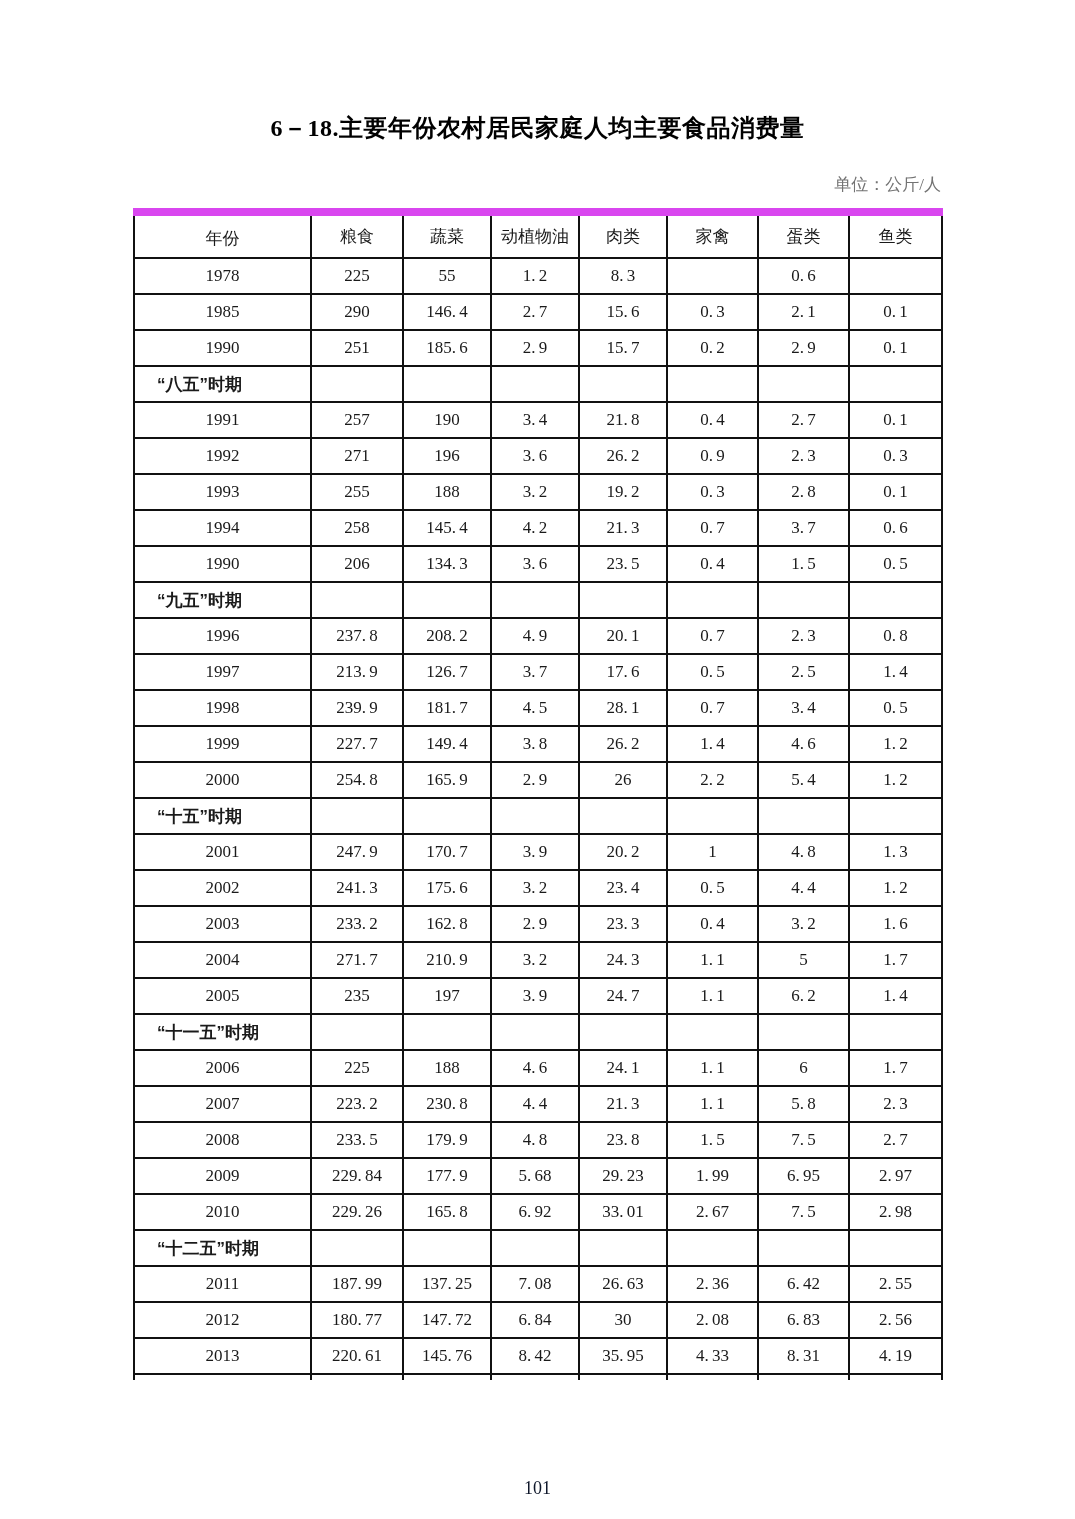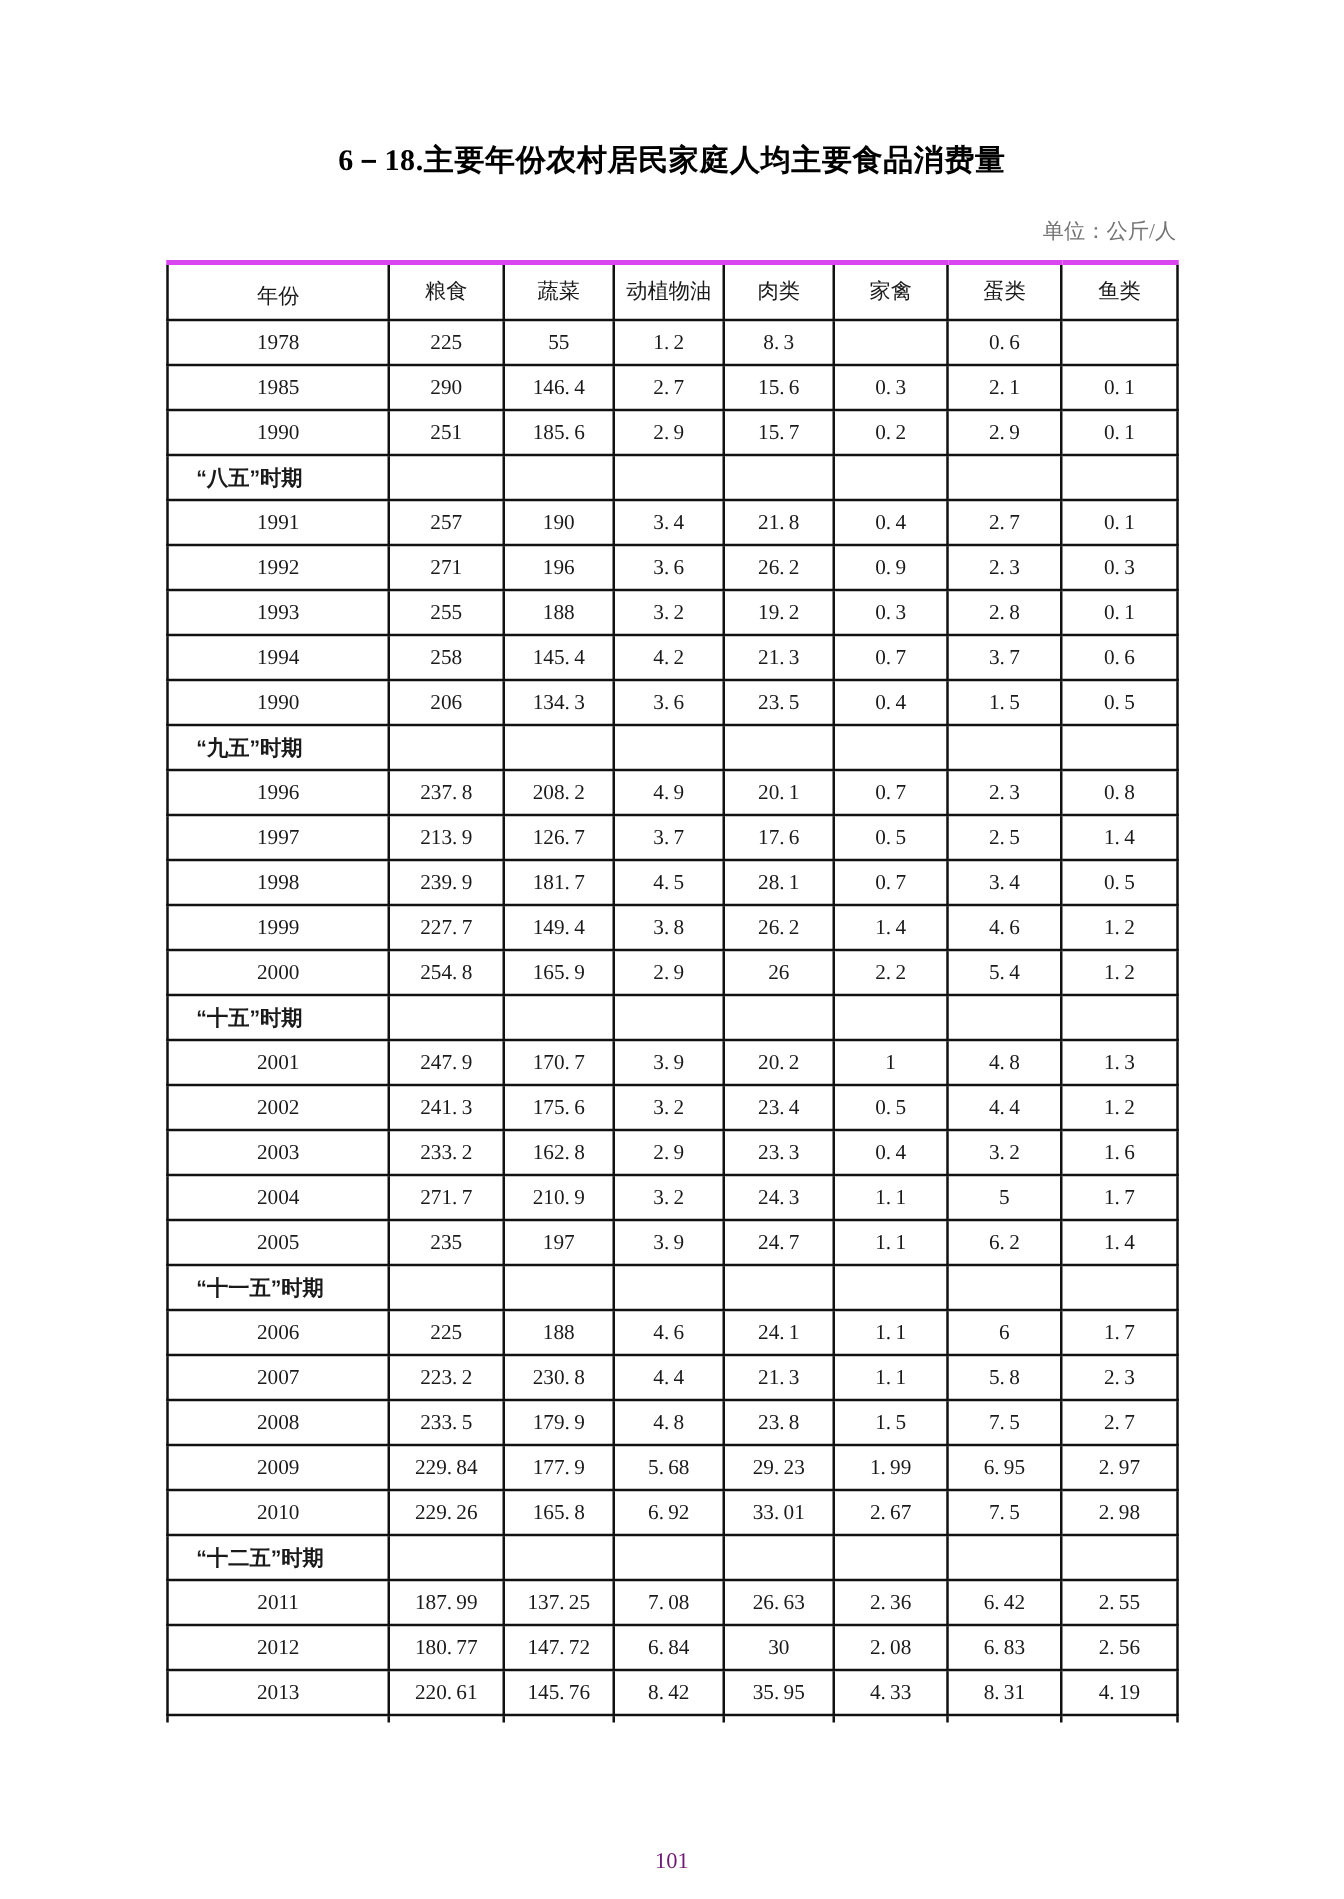--- a/index.html
+++ b/index.html
@@ -54,21 +54,21 @@
     text-align: center;
     padding: 0;
     overflow: hidden;
     white-space: nowrap;
   }
   table.consumption thead tr { height: 46px; }
   table.consumption thead th {
     font-weight: normal;
     vertical-align: top;
     padding-top: 9px;
-    border-top: 4px solid #d946ef;
+    border-top: 8px solid #d946ef;
   }
   table.consumption thead th.year-head {
     vertical-align: bottom;
     padding-bottom: 7px;
     padding-top: 0;
   }
   table.consumption tbody tr { height: 36px; }
   table.consumption tbody td { vertical-align: middle; }
   table.consumption tr.section-row td.year-cell {
     text-align: left;
@@ -83,21 +83,21 @@
     border-bottom: none;
     height: 5px;
   }
   .page-number {
     position: absolute;
     top: 1478px;
     left: 0;
     width: 100%;
     text-align: center;
     font-size: 18px;
-    color: #701a75;
+    color: #0f172a;
   }
 </style>
 </head>
 <body>
 
 <div class="page">
 
   <h1 class="title">6－18.主要年份农村居民家庭人均主要食品消费量</h1>
 
   <div class="unit">单位：公斤/人</div>

